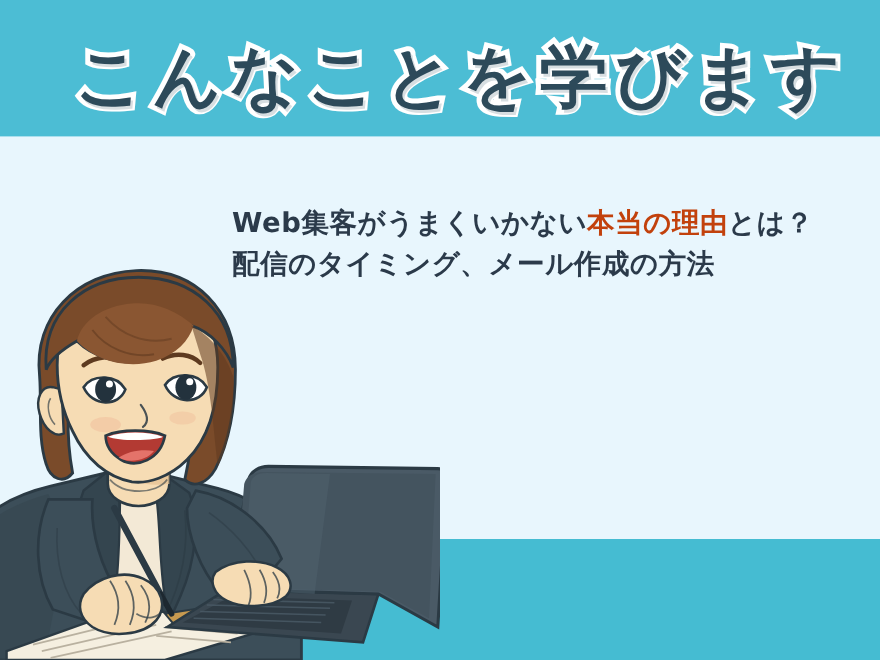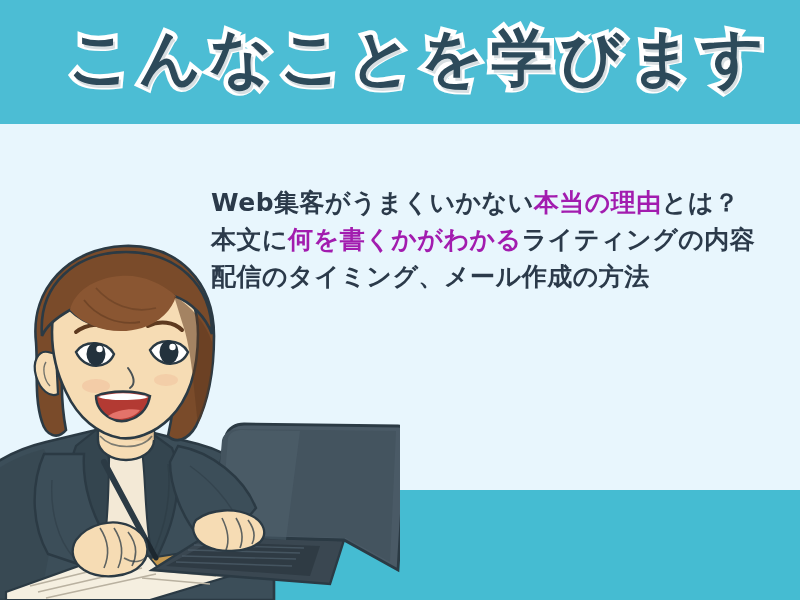--- a/index.html
+++ b/index.html
@@ -20,21 +20,21 @@
 
   
   #header-band {
     position:absolute; left:0; top:0;
     width:800px; height:124px;
     background:#4cbdd4;
     z-index:5;
   }
   #header-title {
     position:absolute;
-    left:68px; top:20px;
+    left:68px; top:32px;
     width:700px;
     font-size:62px;
     font-weight:700;
     letter-spacing:7px;
     line-height:76px;
     color:#2d4a5a;
     -webkit-text-stroke:9px #ffffff;
     paint-order:stroke fill;
     text-shadow:2px 3px 0 rgba(35,70,90,.18);
     white-space:nowrap;
@@ -56,21 +56,21 @@
     z-index:6;
   }
   .text-line {
     font-size:25px;
     font-weight:700;
     line-height:37px;
     letter-spacing:.5px;
     color:#2b3a4a;
     white-space:nowrap;
   }
-  .hl { color:#a21caf; }
+  .hl { color:#c2410c; }
 
   
   #illustration {
     position:absolute;
     left:0; top:240px;
     width:400px; height:360px;
     z-index:4;
   }
   #illustration svg { display:block; width:400px; height:360px; }
 </style>
@@ -246,17 +246,16 @@
       </g>
     </svg>
   </div>
 
   <div id="header-band">
     <div id="header-title">こんなことを学びます</div>
   </div>
 
   <div id="text-block">
       <div class="text-line"><span class="">Web集客がうまくいかない</span><span class="hl">本当の理由</span><span class="">とは？</span></div>
-      <div class="text-line"><span class="">本文に</span><span class="hl">何を書くかがわかる</span><span class="">ライティングの内容</span></div>
       <div class="text-line"><span class="">配信のタイミング、メール作成の方法</span></div>
     </div>
 
 </div>
 
 </body></html>

